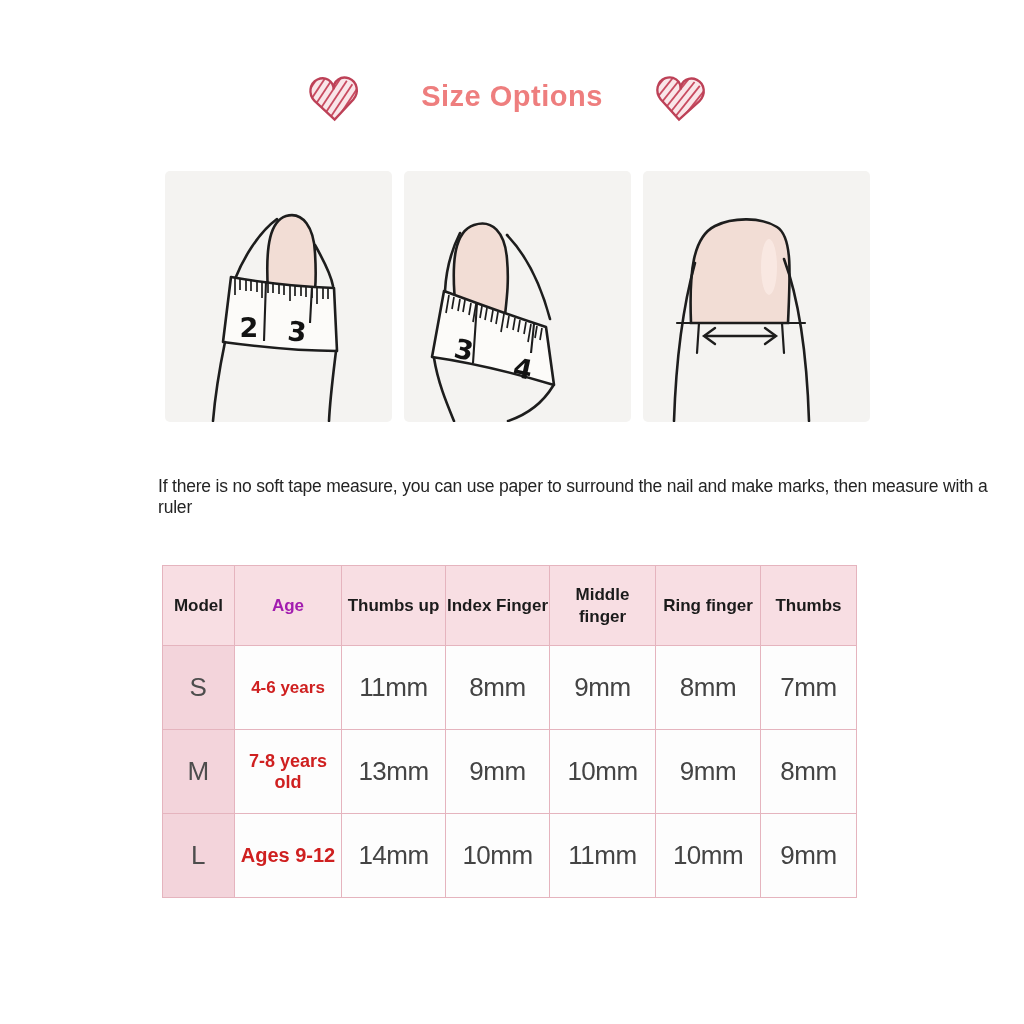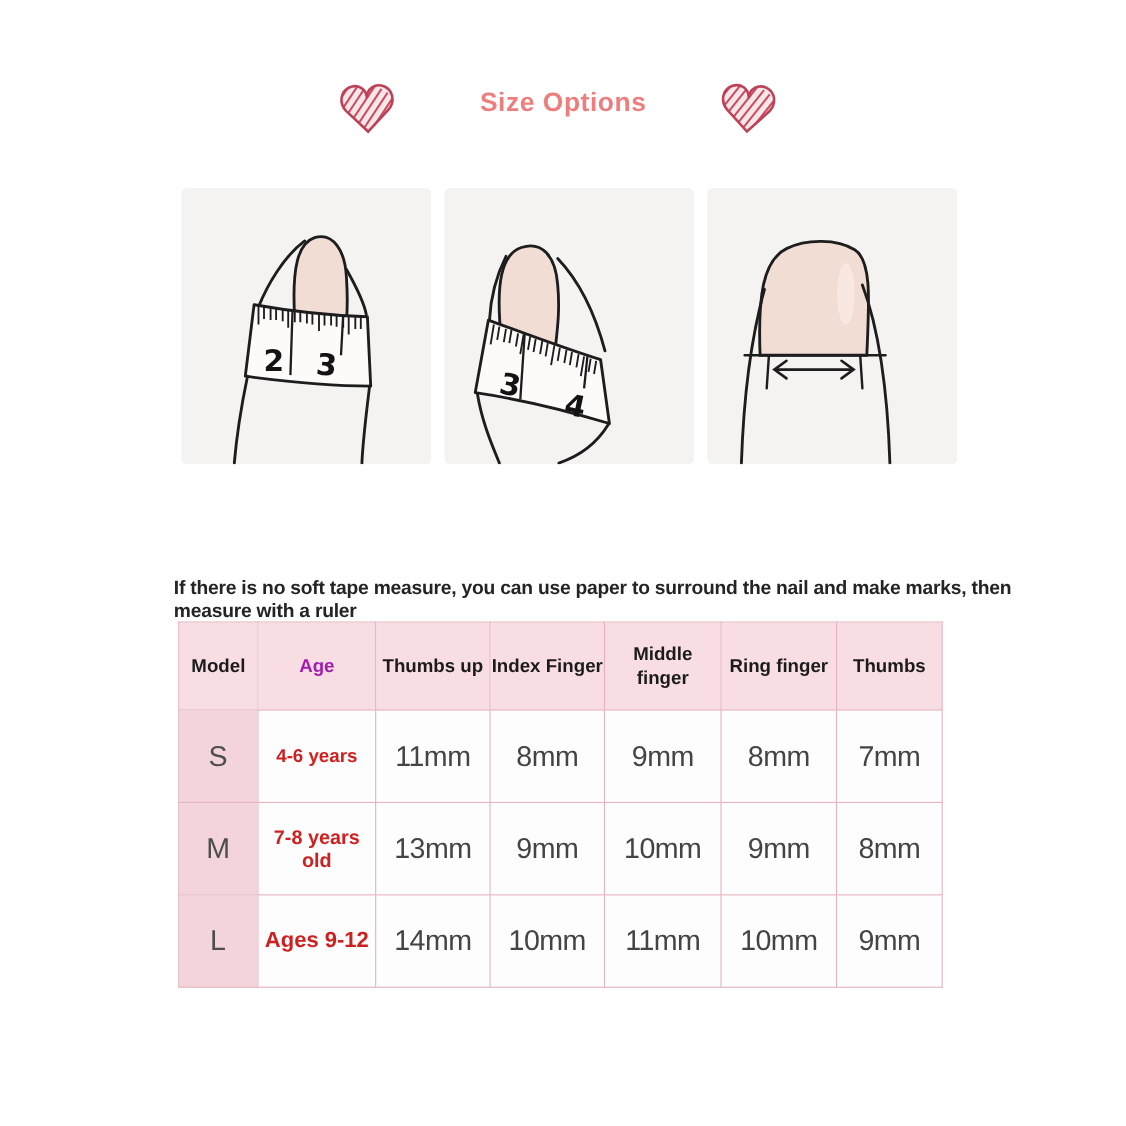--- a/index.html
+++ b/index.html
@@ -3,21 +3,21 @@
 <meta charset="utf-8">
 <style>
   html,body{margin:0;padding:0;background:#fff;}
   #page{
     position:relative;width:1024px;height:1024px;background:#ffffff;
     font-family:"Liberation Sans",sans-serif;overflow:hidden;
   }
   
   .page-title{
     position:absolute;top:80px;left:0;right:0;text-align:center;
-    font-size:24px;font-weight:700;color:#ee7e7e;letter-spacing:0.5px;
+    font-size:29px;font-weight:700;color:#ee7e7e;letter-spacing:0.5px;
   }
   .heart{position:absolute;top:74px;width:56px;height:54px;}
   .heart.left{left:306px;transform:rotate(-2deg);}
   .heart.right{left:652px;transform:rotate(3deg);}
   
   .figure-card{
     position:absolute;top:171px;width:227px;height:251px;
     background:#f4f3f1;border-radius:5px;
   }
   .figure-card.c1{left:165px;}
@@ -30,21 +30,21 @@
   .ticks{stroke:#1d1d1d;stroke-width:1.7;fill:none;}
   .bigtick{stroke:#1d1d1d;stroke-width:2.1;fill:none;}
   .tapenum{font-family:"DejaVu Sans",sans-serif;font-size:27px;font-weight:700;fill:#131313;}
   
   .instr1{
     position:absolute;left:159px;top:441px;width:780px;
     font-size:20px;font-weight:700;color:#1d1d1d;letter-spacing:-0.2px;
   }
   .instr2{
     position:absolute;left:158px;top:476px;width:830px;
-    font-size:17.5px;font-weight:700;color:#242424;letter-spacing:-0.2px;margin-top:48px;
+    font-size:17.5px;font-weight:400;color:#242424;letter-spacing:-0.2px;
   }
   
   .size-table{
     position:absolute;left:162px;top:565px;border-collapse:collapse;
     table-layout:fixed;
     border-radius:22px;
   }
   .size-table th,.size-table td{
     border:1px solid #e5b4be;text-align:center;vertical-align:middle;
     padding:0;overflow:hidden;

